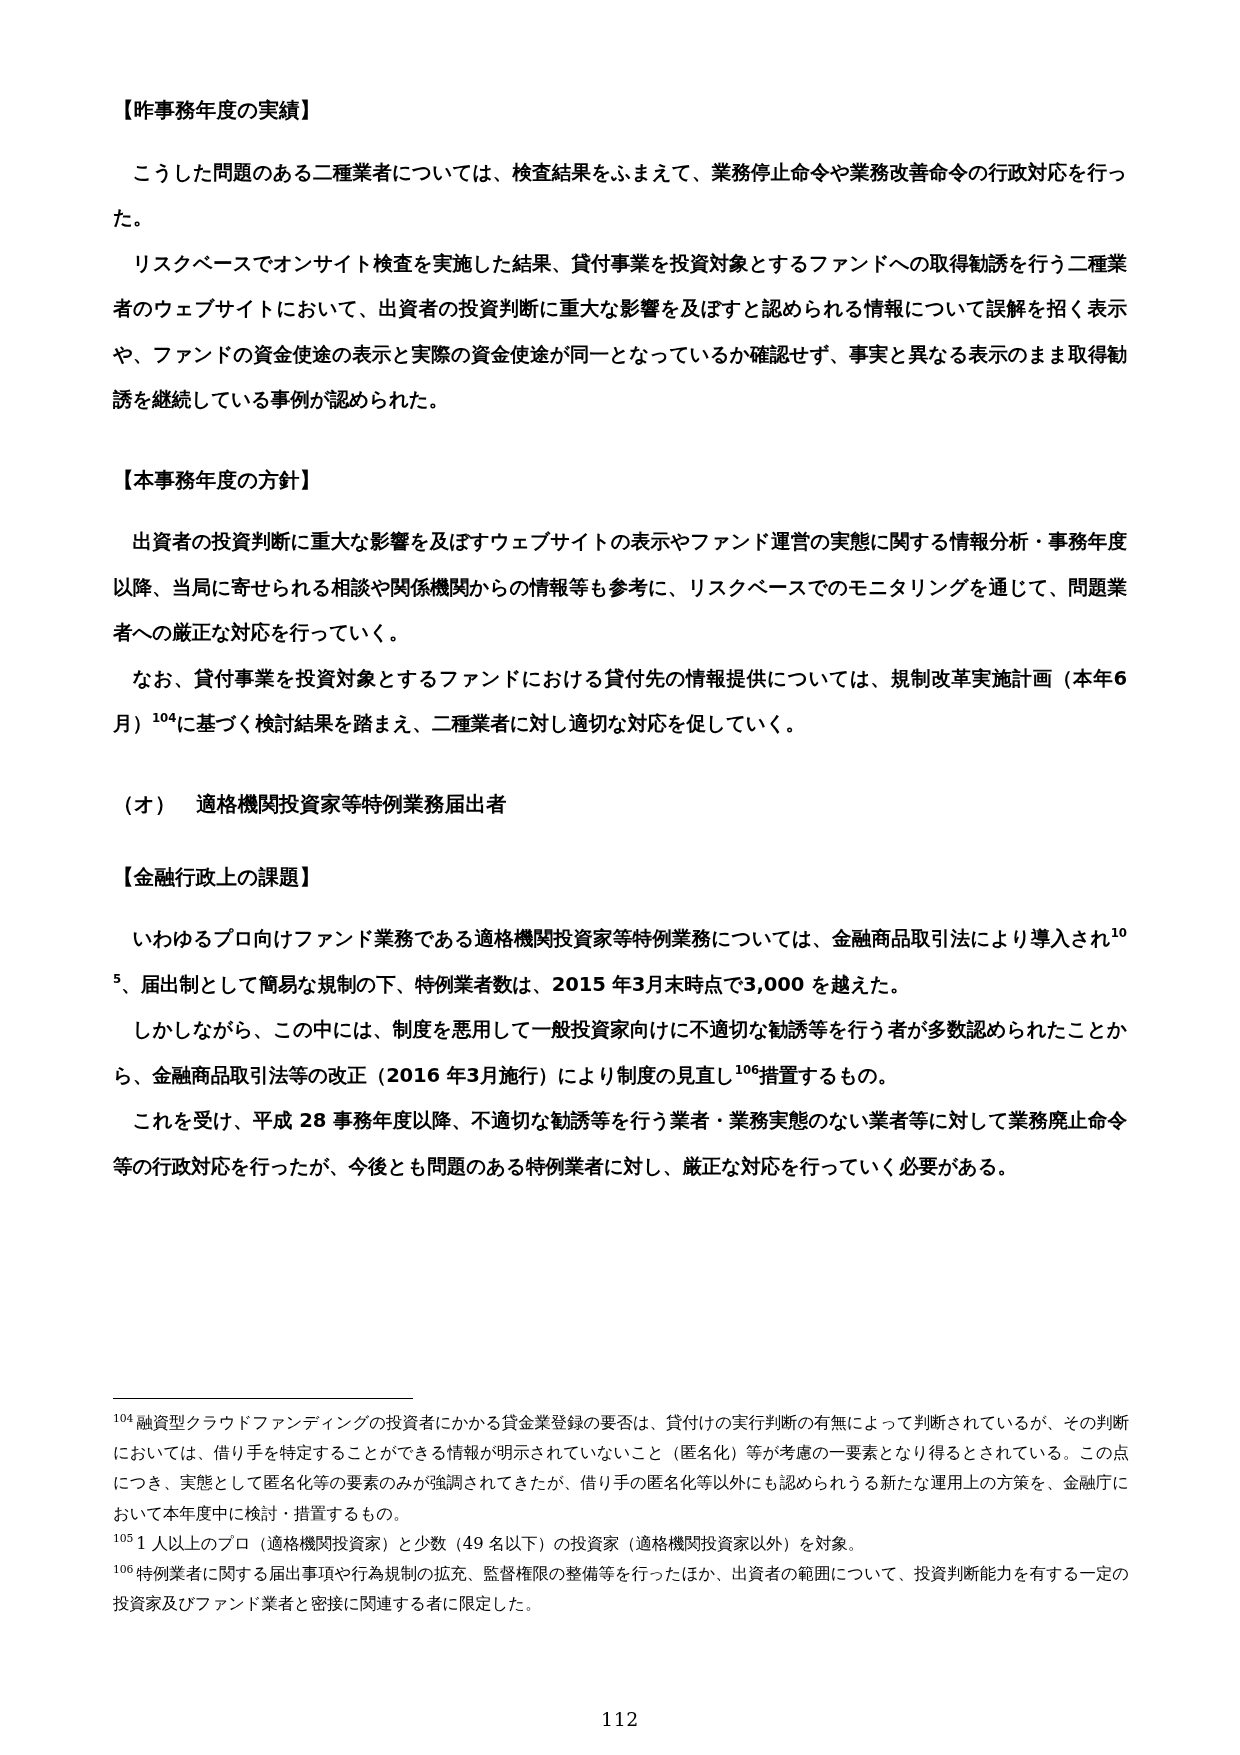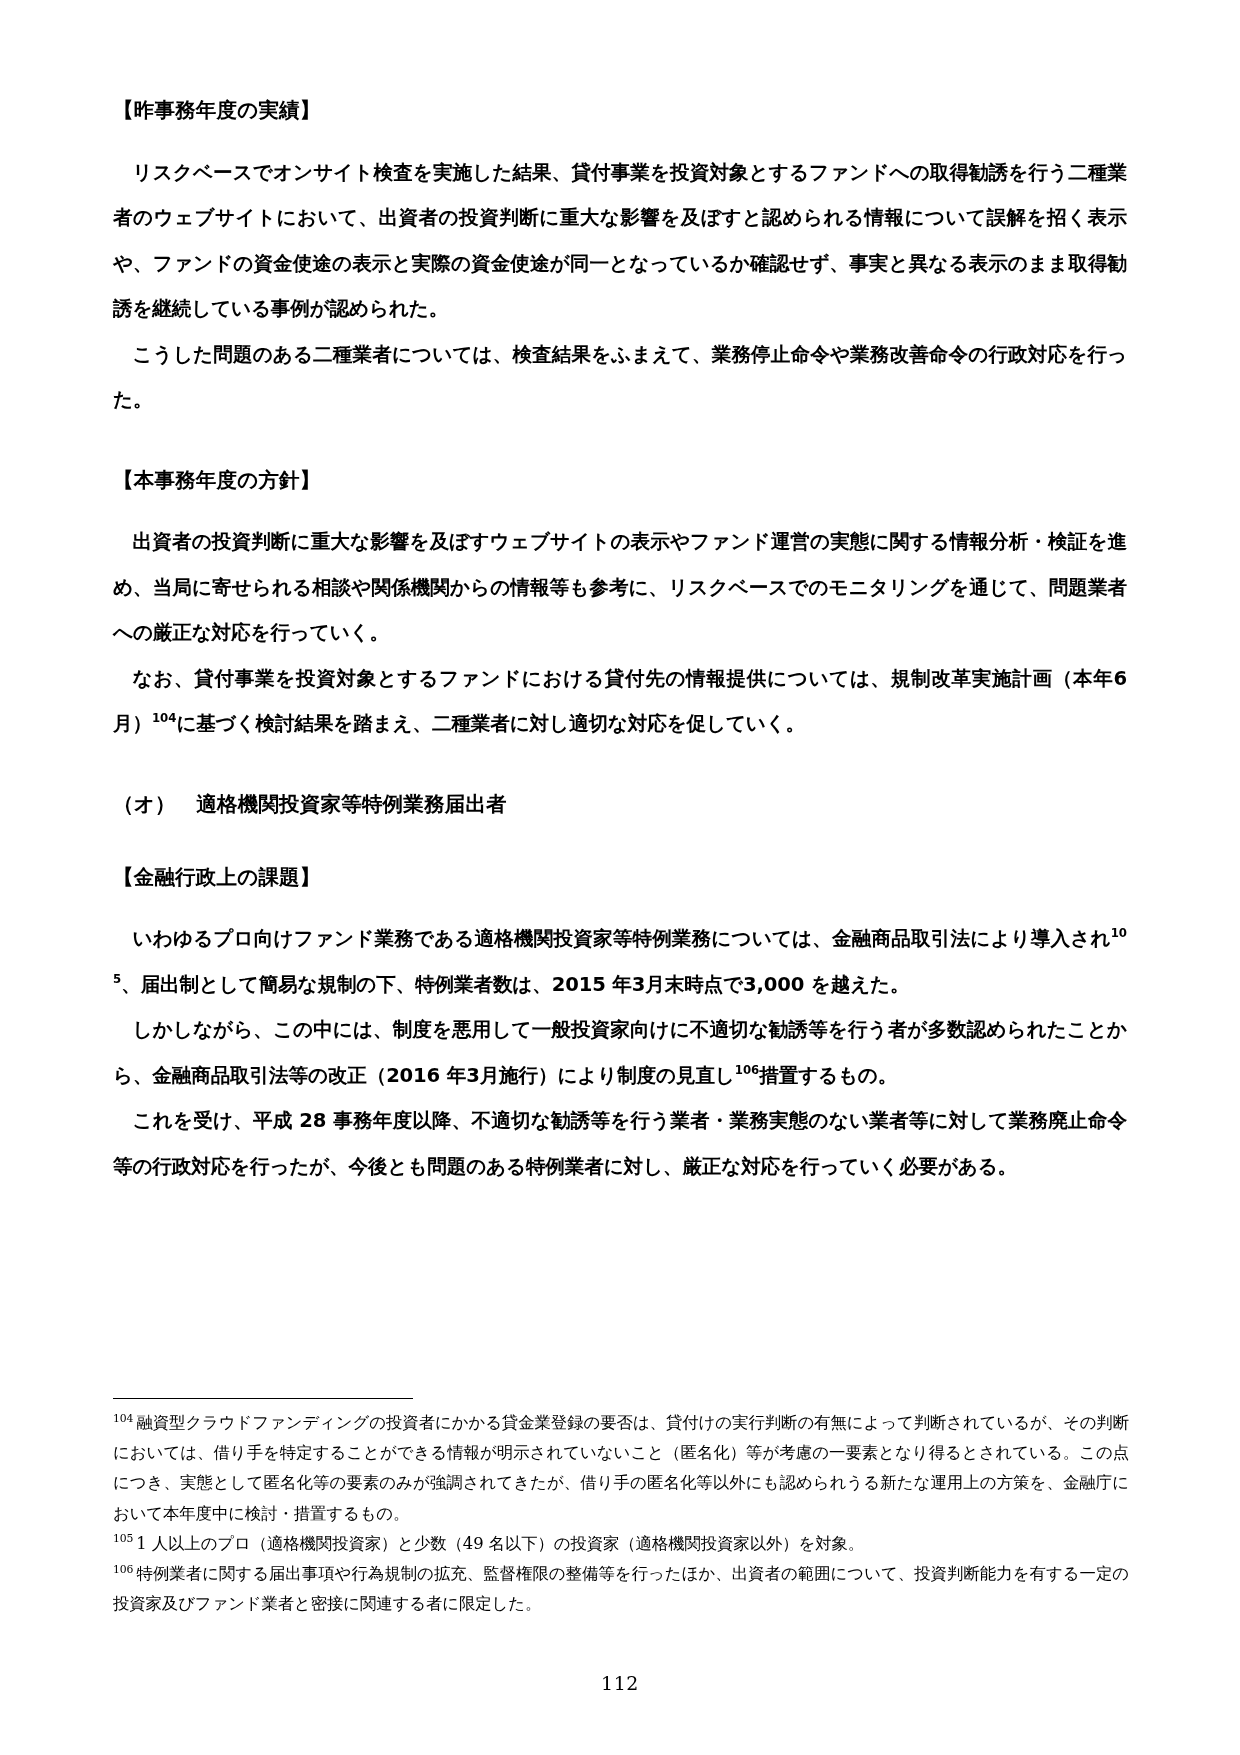--- a/index.html
+++ b/index.html
@@ -111,51 +111,51 @@
     vertical-align: super;
     line-height: 0;
     margin-right: 3px;
   }
   p.fn-item .fn-cont { }
 
   
   .page-number {
     position: absolute;
     left: 0;
-    top: 1672px;
+    top: 1708px;
     width: 1240px;
     text-align: center;
     font-family: "DejaVu Serif", "Liberation Serif", serif;
     font-size: 19px;
     letter-spacing: 0.5px;
     color: #000;
   }
 </style>
 </head>
 <body>
 
 <div class="page">
 
   <div class="body-col">
 
     <h2 class="heading-bracket">【昨事務年度の実績】</h2>
 
     <div class="gap-after-heading"></div>
 
+    <p class="para">こうした問題のある二種業者については、検査結果をふまえて、業務停止命令や業務改善命令の行政対応を行った。</p>
+
     <p class="para">リスクベースでオンサイト検査を実施した結果、貸付事業を投資対象とするファンドへの取得勧誘を行う二種業者のウェブサイトにおいて、出資者の投資判断に重大な影響を及ぼすと認められる情報について誤解を招く表示や、ファンドの資金使途の表示と実際の資金使途が同一となっているか確認せず、事実と異なる表示のまま取得勧誘を継続している事例が認められた。</p>
-
-    <p class="para">こうした問題のある二種業者については、検査結果をふまえて、業務停止命令や業務改善命令の行政対応を行った。</p>
 
     <div class="gap-block"></div>
 
     <h2 class="heading-bracket">【本事務年度の方針】</h2>
 
     <div class="gap-after-heading"></div>
 
-    <p class="para">出資者の投資判断に重大な影響を及ぼすウェブサイトの表示やファンド運営の実態に関する情報分析・検証を進め、当局に寄せられる相談や関係機関からの情報等も参考に、リスクベースでのモニタリングを通じて、問題業者への厳正な対応を行っていく。</p>
+    <p class="para">出資者の投資判断に重大な影響を及ぼすウェブサイトの表示やファンド運営の実態に関する情報分析・事務年度以降、当局に寄せられる相談や関係機関からの情報等も参考に、リスクベースでのモニタリングを通じて、問題業者への厳正な対応を行っていく。</p>
 
     <p class="para"><span>なお、貸付事業を投資対象とするファンドにおける貸付先の情報提供については、規制改革実施計画（本年6月）</span><sup class="fn">104</sup><span>に基づく検討結果を踏まえ、二種業者に対し適切な対応を促していく。</span></p>
 
     <div class="gap-block"></div>
 
     <h2 class="heading-num">（オ）　適格機関投資家等特例業務届出者</h2>
 
     <div class="gap-block"></div>
 
     <h2 class="heading-bracket">【金融行政上の課題】</h2>

